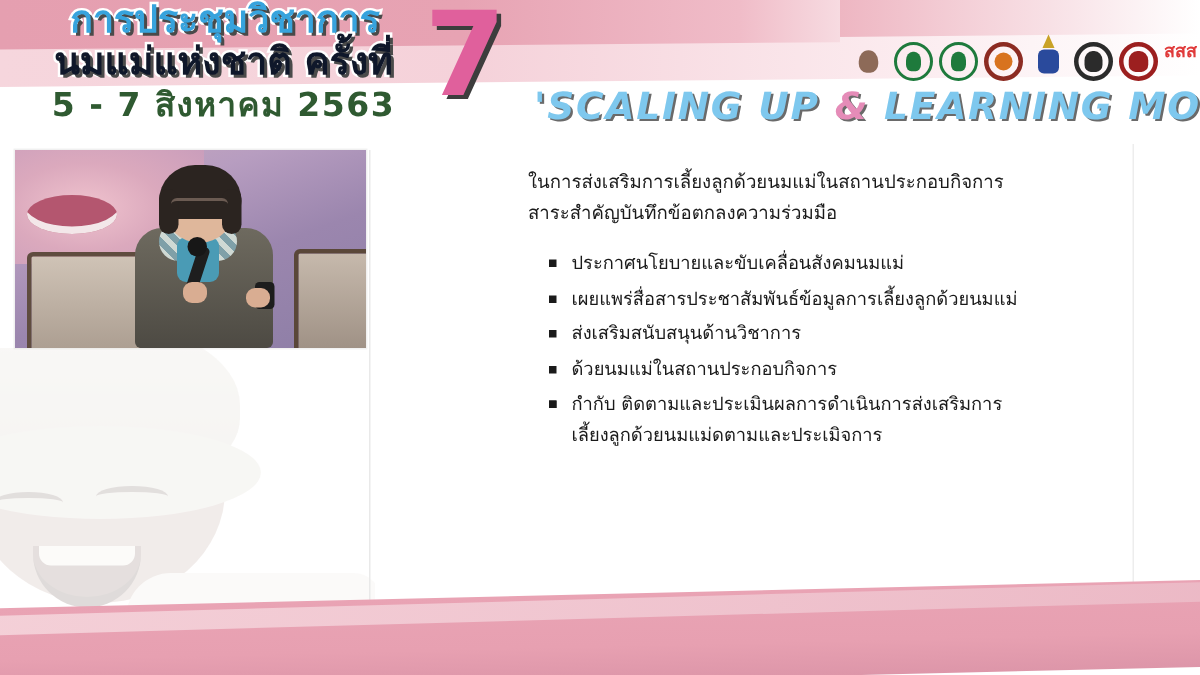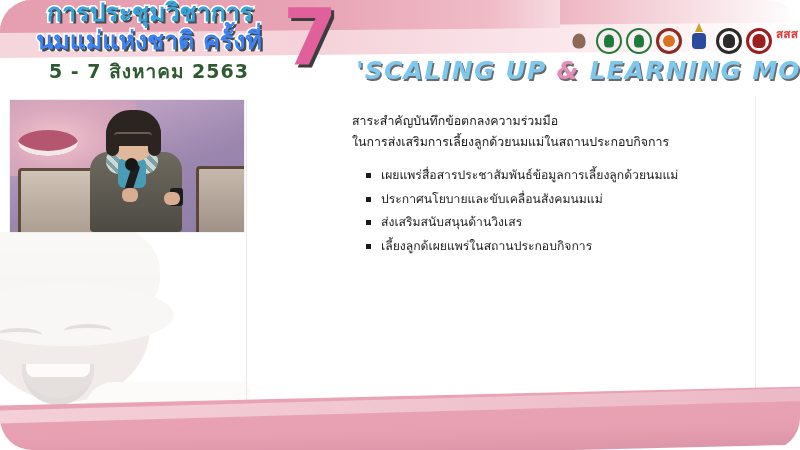--- a/index.html
+++ b/index.html
@@ -1,40 +1,40 @@
 <!DOCTYPE html>
 <html><head>
 <meta charset="utf-8">
 <style>
   html,body{margin:0;padding:0;background:#fff;}
   body{width:800px;height:450px;overflow:hidden;font-family:"DejaVu Sans","Liberation Sans",sans-serif;}
-  .slide{position:relative;width:800px;height:450px;background:#ffffff;overflow:hidden;border-radius:32px;}
+  .slide{position:relative;width:800px;height:450px;background:#ffffff;overflow:hidden;}
 
   
   .header{position:absolute;left:0;top:0;width:800px;height:92px;overflow:hidden;background:#ffffff;}
   .band-dark{position:absolute;left:0;top:0;width:800px;height:32px;
              background:linear-gradient(90deg,#e8a7b4 0%, #e49eae 38%, #eeb6c2 70%, #ffffff 100%);}
   .band-light{position:absolute;left:0;top:30px;width:800px;height:28px;
               background:linear-gradient(90deg,#f6d6dd 0%, #f5d2da 40%, #fbe9ed 72%, #ffffff 100%);
               transform:skewY(-0.55deg);transform-origin:left top;}
   .band-dark2{position:absolute;left:0;top:0;width:560px;height:33px;
               background:linear-gradient(90deg,#e59fb0 0%, #e7a3b3 55%, #f0bcc8 88%, #f7dbe1 100%);
               transform:skewY(-0.5deg);transform-origin:left top;}
 
   
   .hl{position:absolute;left:0;top:0;width:300px;text-align:center;pointer-events:none;}
   .hl-l1{position:absolute;left:10px;top:-2px;width:280px;font-size:25px;font-weight:bold;
          color:#37a3dd;letter-spacing:0px;line-height:30px;
          -webkit-text-stroke:3.2px #ffffff;paint-order:stroke fill;
          text-shadow:2px 2px 0 #4a4a4a;white-space:nowrap;}
   .hl-l2{position:absolute;left:4px;top:26px;width:290px;font-size:25px;font-weight:bold;
-         color:#3b82f6;line-height:30px;
+         color:#0f172a;line-height:30px;
          -webkit-text-stroke:3.2px #ffffff;paint-order:stroke fill;
          text-shadow:2px 2px 0 #4a4a4a;white-space:nowrap;}
-  .hl-date{position:absolute;left:14px;top:58px;width:270px;font-size:19px;font-weight:bold;
+  .hl-date{position:absolute;left:14px;top:58px;width:270px;font-size:22px;font-weight:bold;
            color:#2f5a31;letter-spacing:1px;line-height:26px;white-space:nowrap;}
 
   .bignum{position:absolute;left:283px;top:-2px;font-size:78px;font-weight:bold;line-height:78px;
           color:#e0609c;text-shadow:3px 3px 0 #3d3d3d;font-family:"DejaVu Sans",sans-serif;}
 
   
   .tag{position:absolute;left:356px;top:57px;font-size:25px;font-weight:bold;line-height:27px;
        color:#7ec8ee;letter-spacing:1.2px;white-space:nowrap;font-style:italic;
        text-shadow:1.5px 1.5px 0 #6a6a6a;}
   .tag .amp{color:#e58cb8;}
@@ -208,39 +208,41 @@
     <div class="ch-mouth"></div>
     <div class="ch-teeth"></div>
     <div class="ch-shirt"></div>
     <div class="ch-wash"></div>
   </div>
 
   <div class="vdiv"></div>
   <div class="vdiv2"></div>
 
   <div class="txt">
+    <div class="lead">ในการส่งเสริมการเลี้ยงลูกด้วยนมแม่ในสถานประกอบกิจการ</div>
     <div class="lead">สาระสำคัญบันทึกข้อตกลงความร่วมมือ</div>
-    <div class="lead">ในการส่งเสริมการเลี้ยงลูกด้วยนมแม่ในสถานประกอบกิจการ</div>
 
     <ul class="bul">
       <li>
+        <span class="cont">ประกาศนโยบายและขับเคลื่อนสังคมนมแม่</span>
+      </li>
+      <li>
         <span class="cont">เผยแพร่สื่อสารประชาสัมพันธ์ข้อมูลการเลี้ยงลูกด้วยนมแม่</span>
       </li>
       <li>
-        <span class="cont">ประกาศนโยบายและขับเคลื่อนสังคมนมแม่</span>
-      </li>
-      <li>
-        <span class="cont">ส่งเสริมสนับสนุนด้านวิงเสร</span>
-      </li>
-      <li>
-      </li>
-      <li>
-      </li>
-      <li>
-        <span class="cont">เลี้ยงลูกด้เผยแพร่ในสถานประกอบกิจการ</span>
+        <span class="cont">ส่งเสริมสนับสนุนด้านวิชาการ</span>
+      </li>
+      <li>
+        <span class="cont">ด้วยนมแม่ในสถานประกอบกิจการ</span>
+      </li>
+      <li>
+      </li>
+      <li>
+        <span class="cont">กำกับ ติดตามและประเมินผลการดำเนินการส่งเสริมการ</span>
+        <span class="cont">เลี้ยงลูกด้วยนมแม่ดตามและประเมิจการ</span>
       </li>
     </ul>
   </div>
 
   <div class="footband"></div>
   <div class="footshine"></div>
 
 </div>
 
 </body></html>

